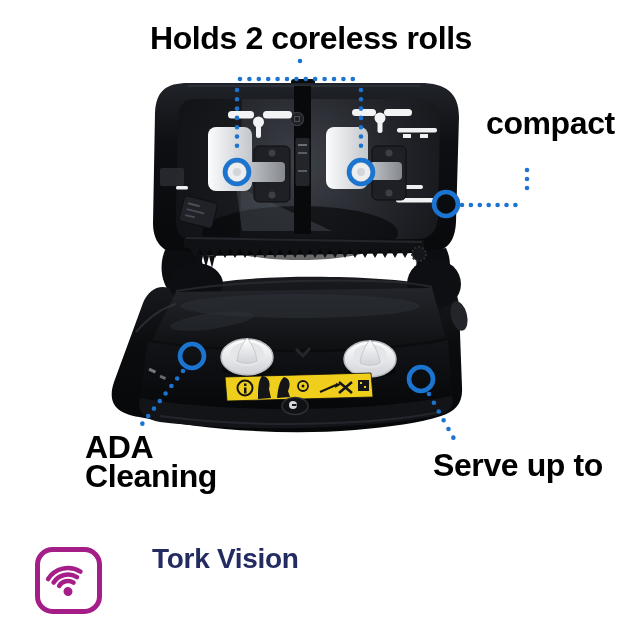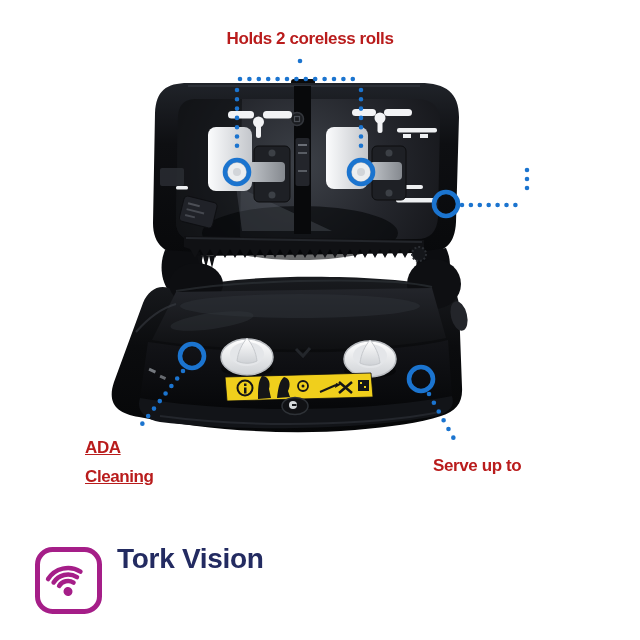--- a/index.html
+++ b/index.html
@@ -5,35 +5,35 @@
   html,body{margin:0;padding:0;}
   body{
     width:640px;height:640px;position:relative;overflow:hidden;
     background:#ffffff;
     font-family:"Liberation Sans", sans-serif;
   }
   .stage{position:absolute;left:0;top:0;width:640px;height:640px;}
   svg.art{position:absolute;left:0;top:0;z-index:1;}
   .callout{
     position:absolute;z-index:3;
-    font-weight:bold;color:#b91c1c;
-    font-size:17px;line-height:29px;letter-spacing:-0.4px;
+    font-weight:bold;color:#000000;
+    font-size:32px;line-height:29px;letter-spacing:-0.4px;
     white-space:nowrap;
   }
   .callout span{display:block;}
   .co-holds{left:150px;top:24px;width:320px;text-align:center;}
   .co-sleek{left:486px;top:109px;}
-  .co-ada{left:85px;top:433px;text-decoration:underline;}
+  .co-ada{left:85px;top:433px;}
   .co-serve{left:433px;top:451px;}
   .footer{
     position:absolute;left:117px;top:543px;z-index:3;
     font-weight:bold;color:#232b61;
     font-size:28px;line-height:31px;letter-spacing:-0.3px;white-space:nowrap;
   }
-  .footer span{display:block;}
+  .footer span{display:block;margin-left:35px;}
   .badge{position:absolute;left:33px;top:545px;z-index:3;}
 </style>
 </head>
 <body>
 
 <div class="stage">
 
   <svg class="art" width="640" height="640" viewBox="0 0 640 640">
     <defs>
       <linearGradient id="gLid" x1="0" y1="83" x2="0" y2="256" gradientUnits="userSpaceOnUse">
@@ -232,20 +232,21 @@
       <line x1="183" y1="371" x2="139" y2="428" stroke-dasharray="0 9.5"></line>
 
       <circle cx="421" cy="379" r="12"></circle>
       <line x1="429" y1="394" x2="458" y2="446" stroke-dasharray="0 10"></line>
     </g>
   </svg>
 
   <div class="callout co-holds">Holds 2 coreless rolls</div>
 
   <div class="callout co-sleek">
+    <span>compact</span>
   </div>
 
   <div class="callout co-ada">
     <span>ADA</span>
     <span>Cleaning</span>
   </div>
 
   <div class="callout co-serve">
     <span>Serve up to</span>
   </div>

